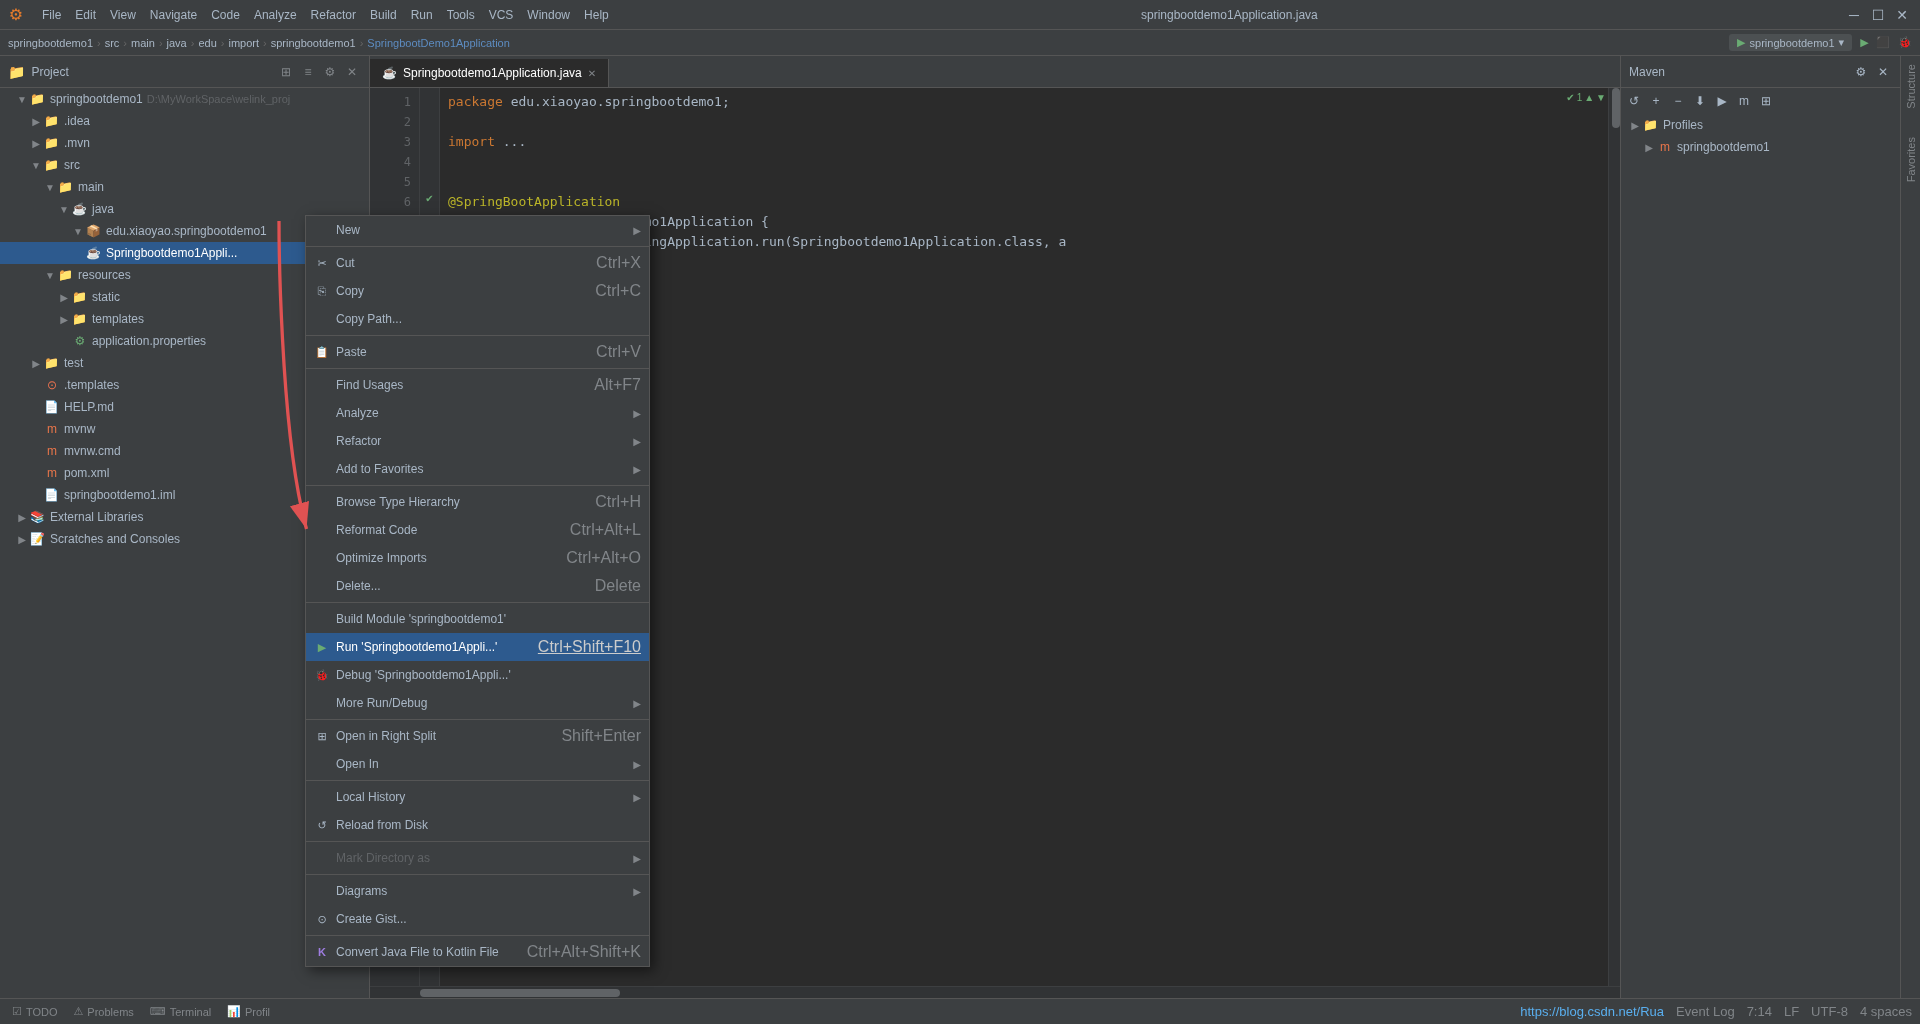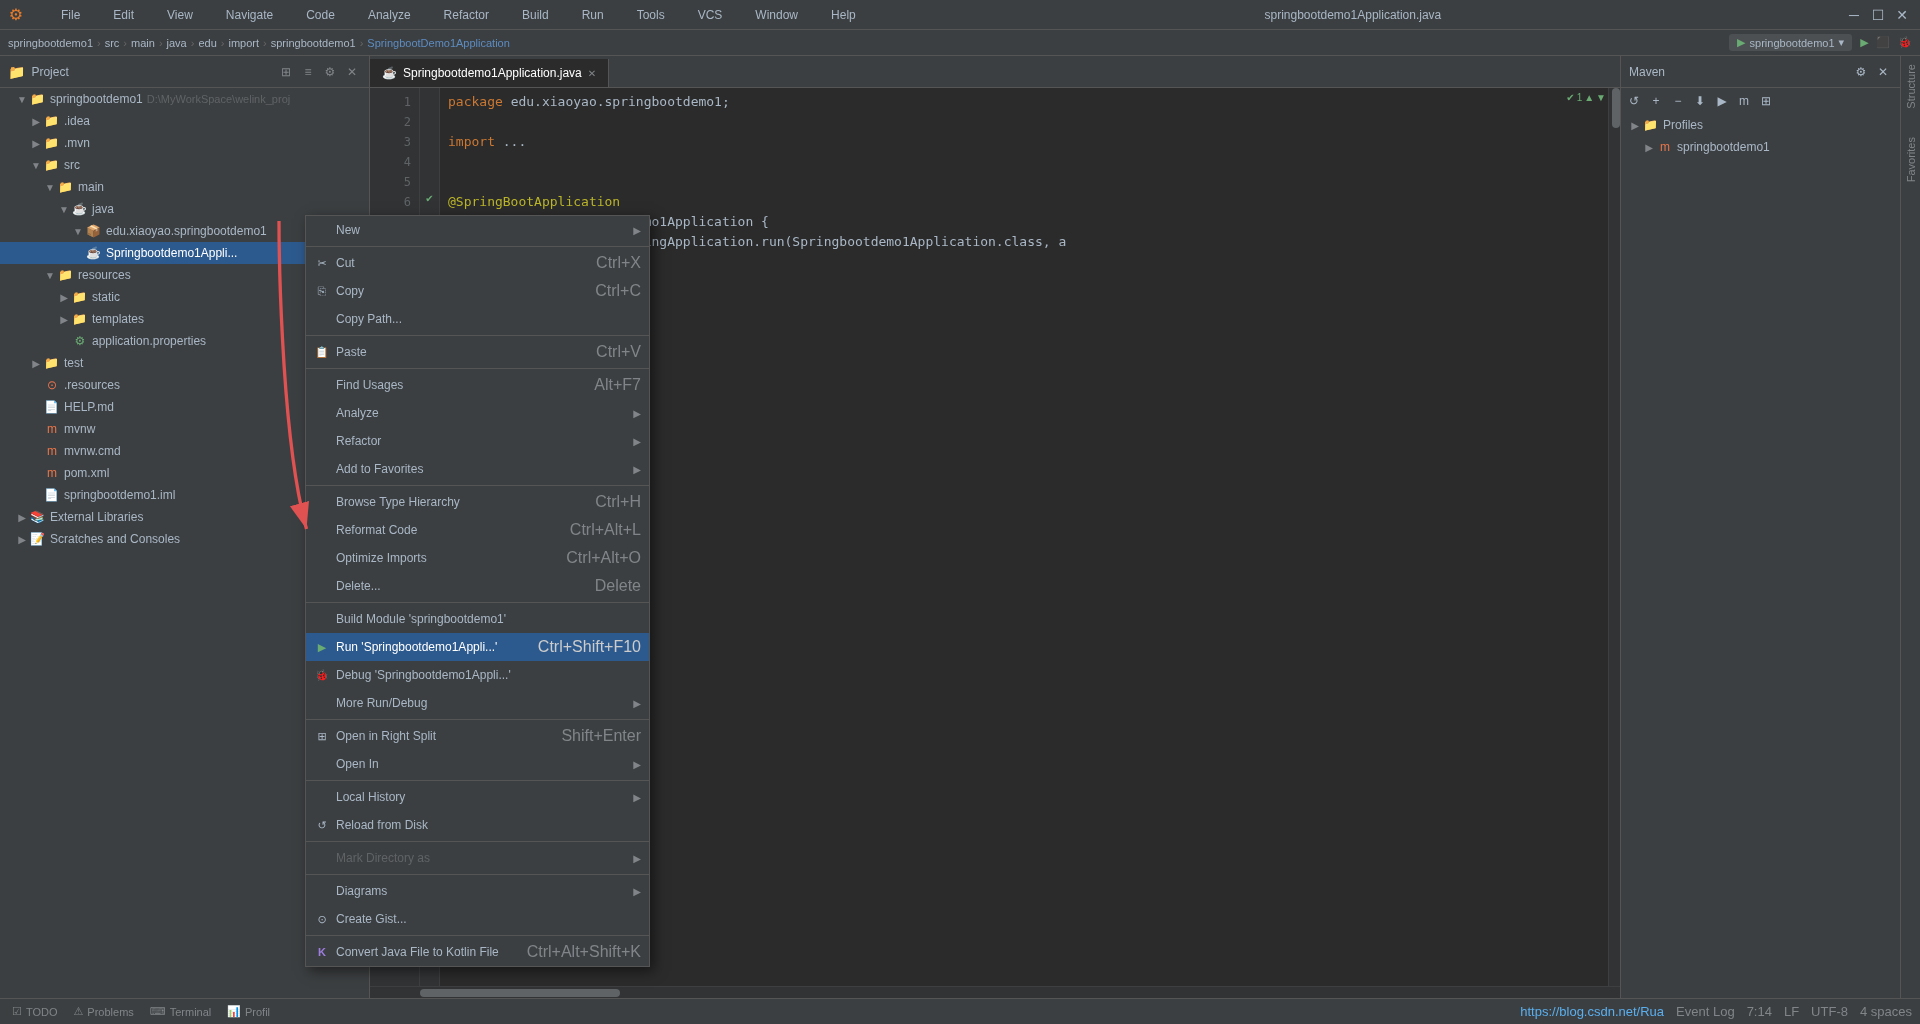--- a/index.html
+++ b/index.html
@@ -32,21 +32,20 @@
     .title-bar-menus {
       display: flex;
       align-items: center;
       gap: 2px;
     }
     .menu-item {
       padding: 2px 6px;
       color: #a9b7c6;
       cursor: pointer;
       border-radius: 3px;
-      margin-left: 19px;
     }
     .title-bar-title {
       color: #a9b7c6;
       font-size: 12px;
       flex: 1;
       text-align: center;
     }
     .title-bar-controls {
       display: flex;
       gap: 4px;
@@ -291,21 +290,21 @@
       font-size: 11px;
     }
     .ctx-shortcut {
       color: #818589;
       font-size: 16px;
     }
     .ctx-arrow {
       color: #818589;
       font-size: 10px;
     }
-    .ctx-item.active .ctx-shortcut { color: #ccc; }
+    .ctx-item.active .ctx-shortcut { color: #ccc; text-decoration: underline; }
 
     
     .red-arrow {
       position: absolute;
       left: 270px;
       top: 220px;
       width: 60px;
       height: 300px;
       pointer-events: none;
       z-index: 200;
@@ -515,21 +514,21 @@
 
       <div class="tree-item indent-2">
         <span class="tree-arrow">▶</span>
         <span class="tree-icon icon-folder">📁</span>
         <span>test</span>
       </div>
 
       <div class="tree-item indent-2">
         <span class="tree-arrow">&nbsp;</span>
         <span class="tree-icon icon-git">⊙</span>
-        <span>.resources</span>
+        <span>.templates</span>
       </div>
 
       <div class="tree-item indent-2">
         <span class="tree-arrow">&nbsp;</span>
         <span class="tree-icon icon-md">📄</span>
         <span>HELP.md</span>
       </div>
 
       <div class="tree-item indent-2">
         <span class="tree-arrow">&nbsp;</span>

